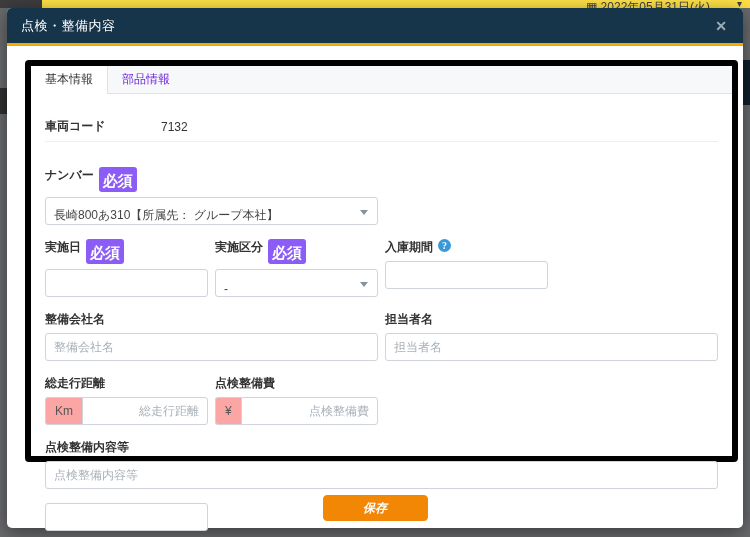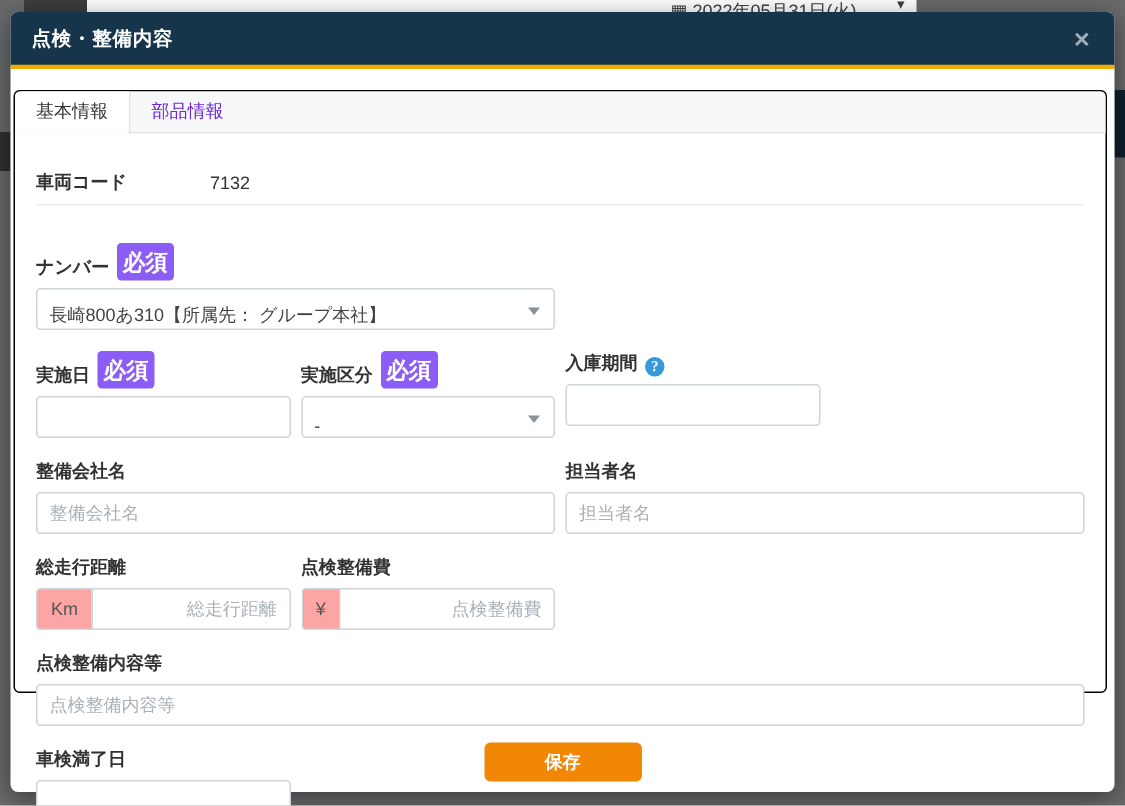--- a/index.html
+++ b/index.html
@@ -6,22 +6,22 @@
   html, body { width: 750px; height: 537px; }
   body {
     position: relative;
     background: #696a6c;
     font-family: "Liberation Sans", "DejaVu Sans", sans-serif;
     overflow: hidden;
   }
 
   
   .backdrop-top {
-    position: absolute; top: 0; left: 16px; width: 595px; height: 8px;
-    background: #ffffff; overflow: hidden;
+    position: absolute; top: 0; left: 0; width: 750px; height: 8px;
+    background: #fde047; overflow: hidden;
   }
   .backdrop-top .dark-corner {
     position: absolute; left: 0; top: 0; width: 42px; height: 8px; background: #3d3d40;
   }
   .backdrop-date {
     position: absolute; top: 0; right: 40px; height: 8px; overflow: hidden;
     font-size: 12px; line-height: 15px; color: #3c4146; white-space: nowrap;
   }
   .backdrop-caret {
     position: absolute; top: -2px; right: 8px; font-size: 10px; color: #3c4146;
@@ -37,30 +37,30 @@
   .modal {
     position: absolute; left: 7px; top: 8px; width: 736px; height: 520px;
     background: #ffffff; border-radius: 5px;
     box-shadow: 0 4px 18px rgba(0,0,0,.45);
   }
   .modal-header {
     height: 38px; background: #16344a; border-bottom: 3px solid #f0ad00;
     border-radius: 5px 5px 0 0;
     display: flex; align-items: center; padding: 0 14px;
   }
-  .modal-title { color: #ffffff; font-size: 13px; font-weight: bold; letter-spacing: .5px; }
+  .modal-title { color: #ffffff; font-size: 13px; font-weight: normal; letter-spacing: .5px; }
   .modal-close {
     margin-left: auto; background: none; border: none; cursor: pointer;
     color: #9fadb6; font-size: 14px; font-weight: bold; line-height: 1; padding: 2px;
   }
 
   
   .card {
-    margin: 14px 5px 0 2px; height: 402px;
-    border: 1px solid #000000; border-radius: 4px; background: #fff;
+    margin: 14px 5px 0 18px; height: 402px;
+    border: 6px solid #000000; border-radius: 4px; background: #fff;
   }
   .card-header {
     display: flex; background: #f7f8f9; border-bottom: 1px solid #dde2e6;
     border-radius: 4px 4px 0 0; height: 28px;
   }
   .tab {
     padding: 0 14px; line-height: 27px; font-size: 12px; color: #6d28d9; cursor: pointer;
   }
   .tab.active {
     background: #ffffff; color: #333; border-right: 1px solid #dde2e6;
@@ -77,21 +77,21 @@
   .vc-value { margin-left: 16px; }
 
   .form-grid {
     display: grid; grid-template-columns: repeat(4, 1fr);
     column-gap: 7px; row-gap: 14px;
   }
   .span2 { grid-column: span 2; }
   .span4 { grid-column: span 4; }
 
   .field-label {
-    display: flex; align-items: flex-end; gap: 5px;
+    display: flex; align-items: flex-start; gap: 5px;
     font-size: 12px; font-weight: bold; color: #333; margin-bottom: 5px; font-family: Liberation Serif, serif;
   }
   .badge-required {
     background: #8b5cf6; color: #fff; font-size: 15px; font-weight: bold;
     padding: 5px 4px 2px; border-radius: 3px; line-height: 1.2;
   }
   .help-icon {
     width: 13px; height: 13px; border-radius: 50%; background: #3899da; color: #fff;
     font-size: 10px; font-weight: bold; display: inline-flex;
     align-items: center; justify-content: center; cursor: pointer;
@@ -121,20 +121,21 @@
     border-radius: 3px 0 0 3px; padding: 0 9px; font-size: 12px; color: #555;
     display: flex; align-items: center;
   }
   .input-group input.text { border-radius: 0 3px 3px 0; }
 
   
   .modal-footer { display: flex; justify-content: center; gap: 6px; margin-top: 33px; }
   .btn {
     width: 105px; height: 26px; border-radius: 4px; font-size: 12px; cursor: pointer;
     font-family: "Liberation Sans", "DejaVu Sans", sans-serif;
+    font-style: italic;
   }
   .btn-save { background: #f28705; border: 1px solid #f28705; color: #fff; font-weight: bold; }
   .btn-close { background: #fff; border: 1px solid #c8cdd2; color: #8a9096; }
 </style>
 </head>
 <body>
 
 <div class="backdrop-top">
   <div class="dark-corner"></div>
   <div class="backdrop-date">
@@ -246,23 +247,20 @@
           <div></div>
 
         <div class="span4">
           <div class="field-label">
             <span>点検整備内容等</span>
           </div>
           <input class="text" type="text" placeholder="点検整備内容等" style="">
         </div>
 
         <div>
-          <div class="field-label">
-            <span>車検満了日</span>
-          </div>
           <input class="text" type="text" style="">
         </div>
 
       </div>
     </div>
   </div>
 
   <div class="modal-footer">
     <button class="btn btn-save">保存</button>
   </div>

